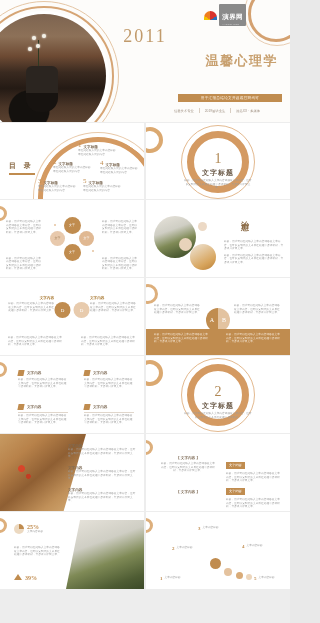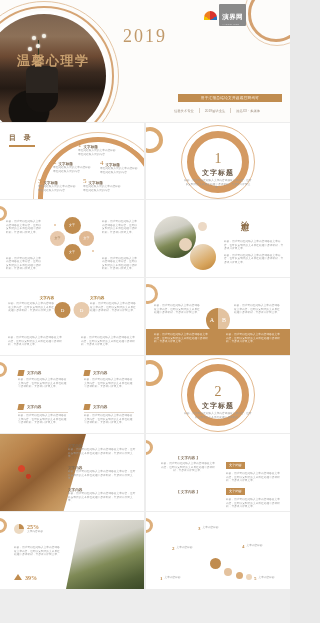--- a/index.html
+++ b/index.html
@@ -53,38 +53,38 @@
   #logo .mark { width:13px; height:9px; border-radius:7px 7px 0 0;
      background:conic-gradient(from 180deg at 50% 100%, #1b8f4b 0 18%, #f2c200 18% 34%,
        #ef7d20 34% 50%, #d7322c 50% 66%, #2b6fb8 66% 82%, #7c3fa0 82% 100%); }
   #logo .wordbox { background:#8a8a8a; padding:1px 3px; border-radius:1px; }
   #logo .word { font-size:6.5px; color:#fff; font-weight:bold; letter-spacing:.4px;
      line-height:7px; font-family:"Liberation Sans", sans-serif;}
   #logo .sub { font-size:2.2px; color:#dcdcdc; letter-spacing:.4px; display:block; }
   #hero .year { position:absolute; left:0; right:0; top:26px; text-align:center;
      font-size:18px; color:#c19a6b; letter-spacing:2px;
      font-family:"Liberation Serif", serif; }
-  #hero .t1 { position:absolute; left:0; right:4px; top:52px; text-align:left;
+  #hero .t1 { position:absolute; left:0; right:12px; top:52px; text-align:right;
      font-size:13px; color:#c8a06f; letter-spacing:1.5px; font-weight:bold;
-     font-family:"Liberation Serif", serif;margin-left:17px; }
+     font-family:"Liberation Serif", serif; }
   #hero .t2 { position:absolute; left:0; right:0; top:72px; text-align:center;
      font-size:14.5px; color:#8a6a45; letter-spacing:1px; font-weight:bold;
      font-family:"Liberation Serif", serif; }
   #hero .bar { position:absolute; left:178px; top:94px; width:104px; height:8px;
      background:#c08c4f; color:#fff6e8; font-size:3.6px; line-height:8px;
      text-align:center; letter-spacing:.3px; }
   #hero .meta { position:absolute; left:150px; right:6px; top:108px;
      display:flex; justify-content:center; align-items:center; gap:5px;
      font-size:3.3px; color:#a09183; }
   #hero .meta .sep { width:1px; height:5px; background:#d9cec2; }
 
   
   .toc-title { position:absolute; left:9px; top:10px; }
   .toc-title .cn { font-size:7px; color:#8a6a45; letter-spacing:3px; font-weight:bold;
-     font-family:Liberation Serif, serif; }
+     font-family:Liberation Serif, serif;margin-top:28px; }
   .toc-title .und { margin-top:1.5px; width:26px; height:2px; background:#c08c4f; }
   .toc-arc { position:absolute; left:38px; top:14px; width:120px; height:120px;
      border-radius:50%; border:5px solid #d49a62; border-bottom-color:transparent;
      border-right-color:transparent; transform:rotate(35deg); }
   .toc-arc2 { position:absolute; left:33px; top:9px; width:130px; height:130px;
      border-radius:50%; border:1px solid #e8c9a9; border-bottom-color:transparent; }
   .toc-item { position:absolute; width:40px; }
   .toc-item .hd { display:flex; align-items:flex-end; gap:2px; }
   .toc-item .num { font-size:7px; color:#c08c4f; line-height:7px;
      font-family:"Liberation Serif", serif; }
@@ -173,21 +173,21 @@
     <div class="corner2"></div>
 
     <div id="logo">
       <div class="mark"></div>
       <div class="wordbox">
         <span class="word">演界网</span>
         <span class="sub">YANJIE.COM</span>
       </div>
     </div>
 
-    <div class="year">2019</div>
+    <div class="year">2011</div>
     <div class="t1">温馨心理学</div>
     <div class="bar">用于汇报总结论文开题或答辩均可</div>
     <div class="meta">
       <span>信息技术专业</span>
       <span class="sep"></span>
       <span>2019届毕业生</span>
       <span class="sep"></span>
       <span>姓名XX · 多媒体</span>
     </div>
   </div>

